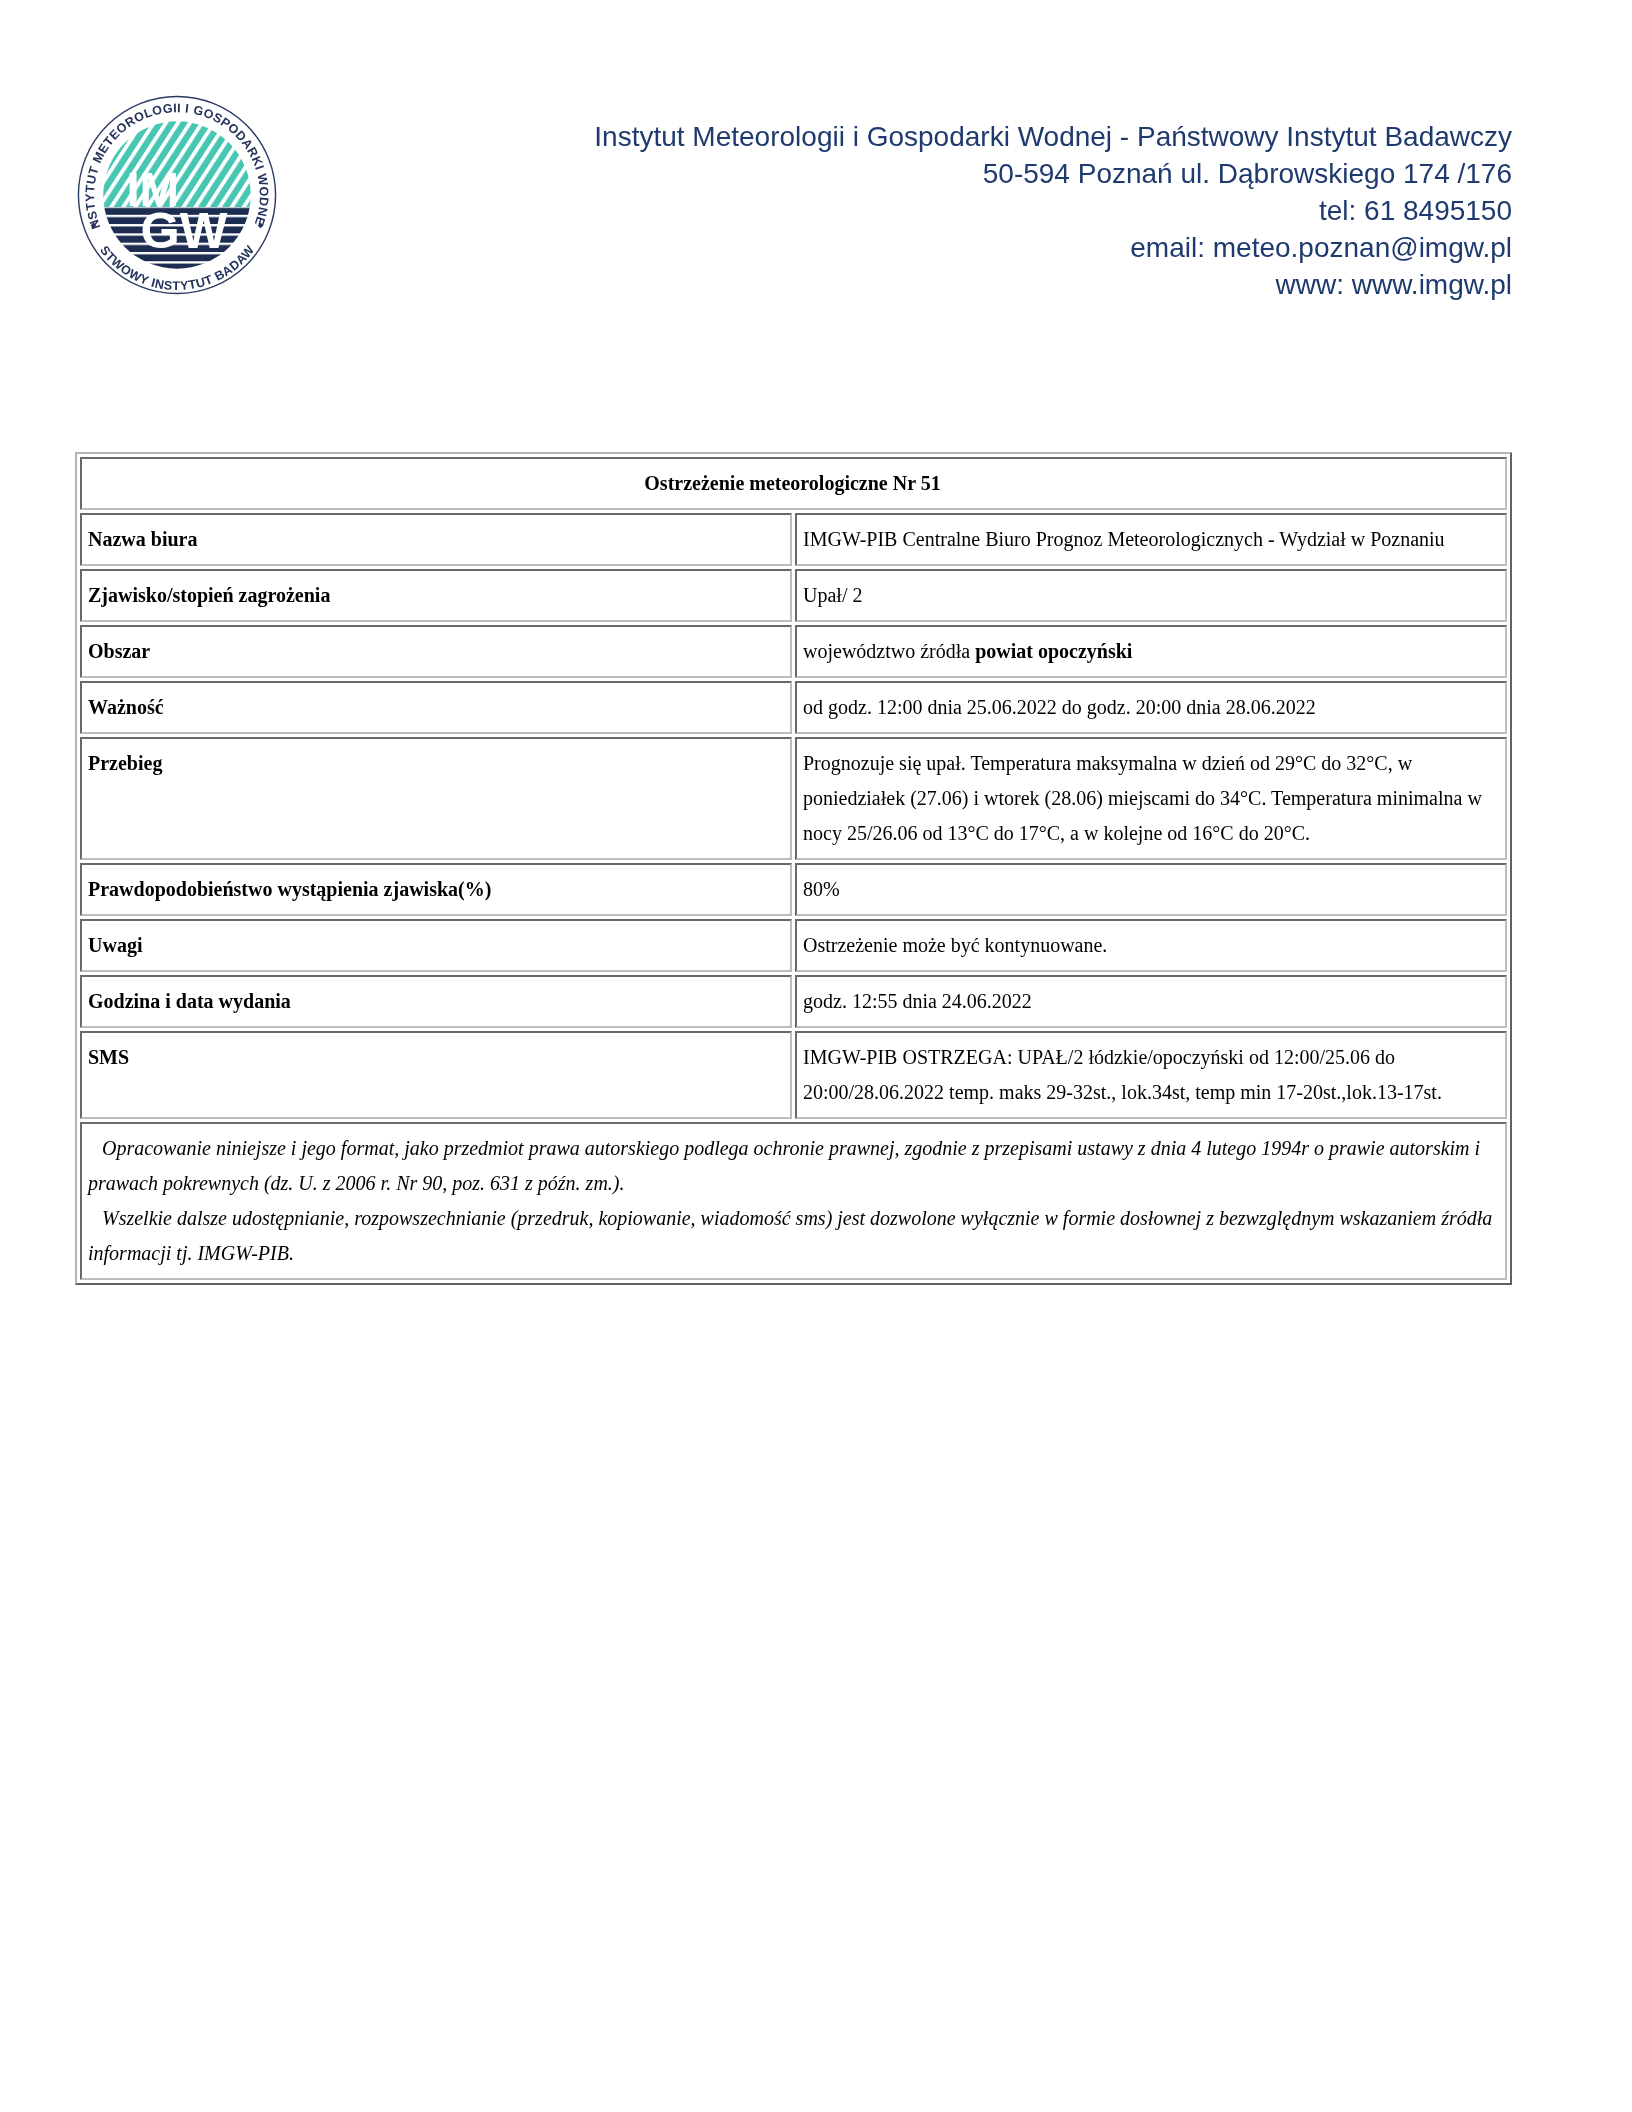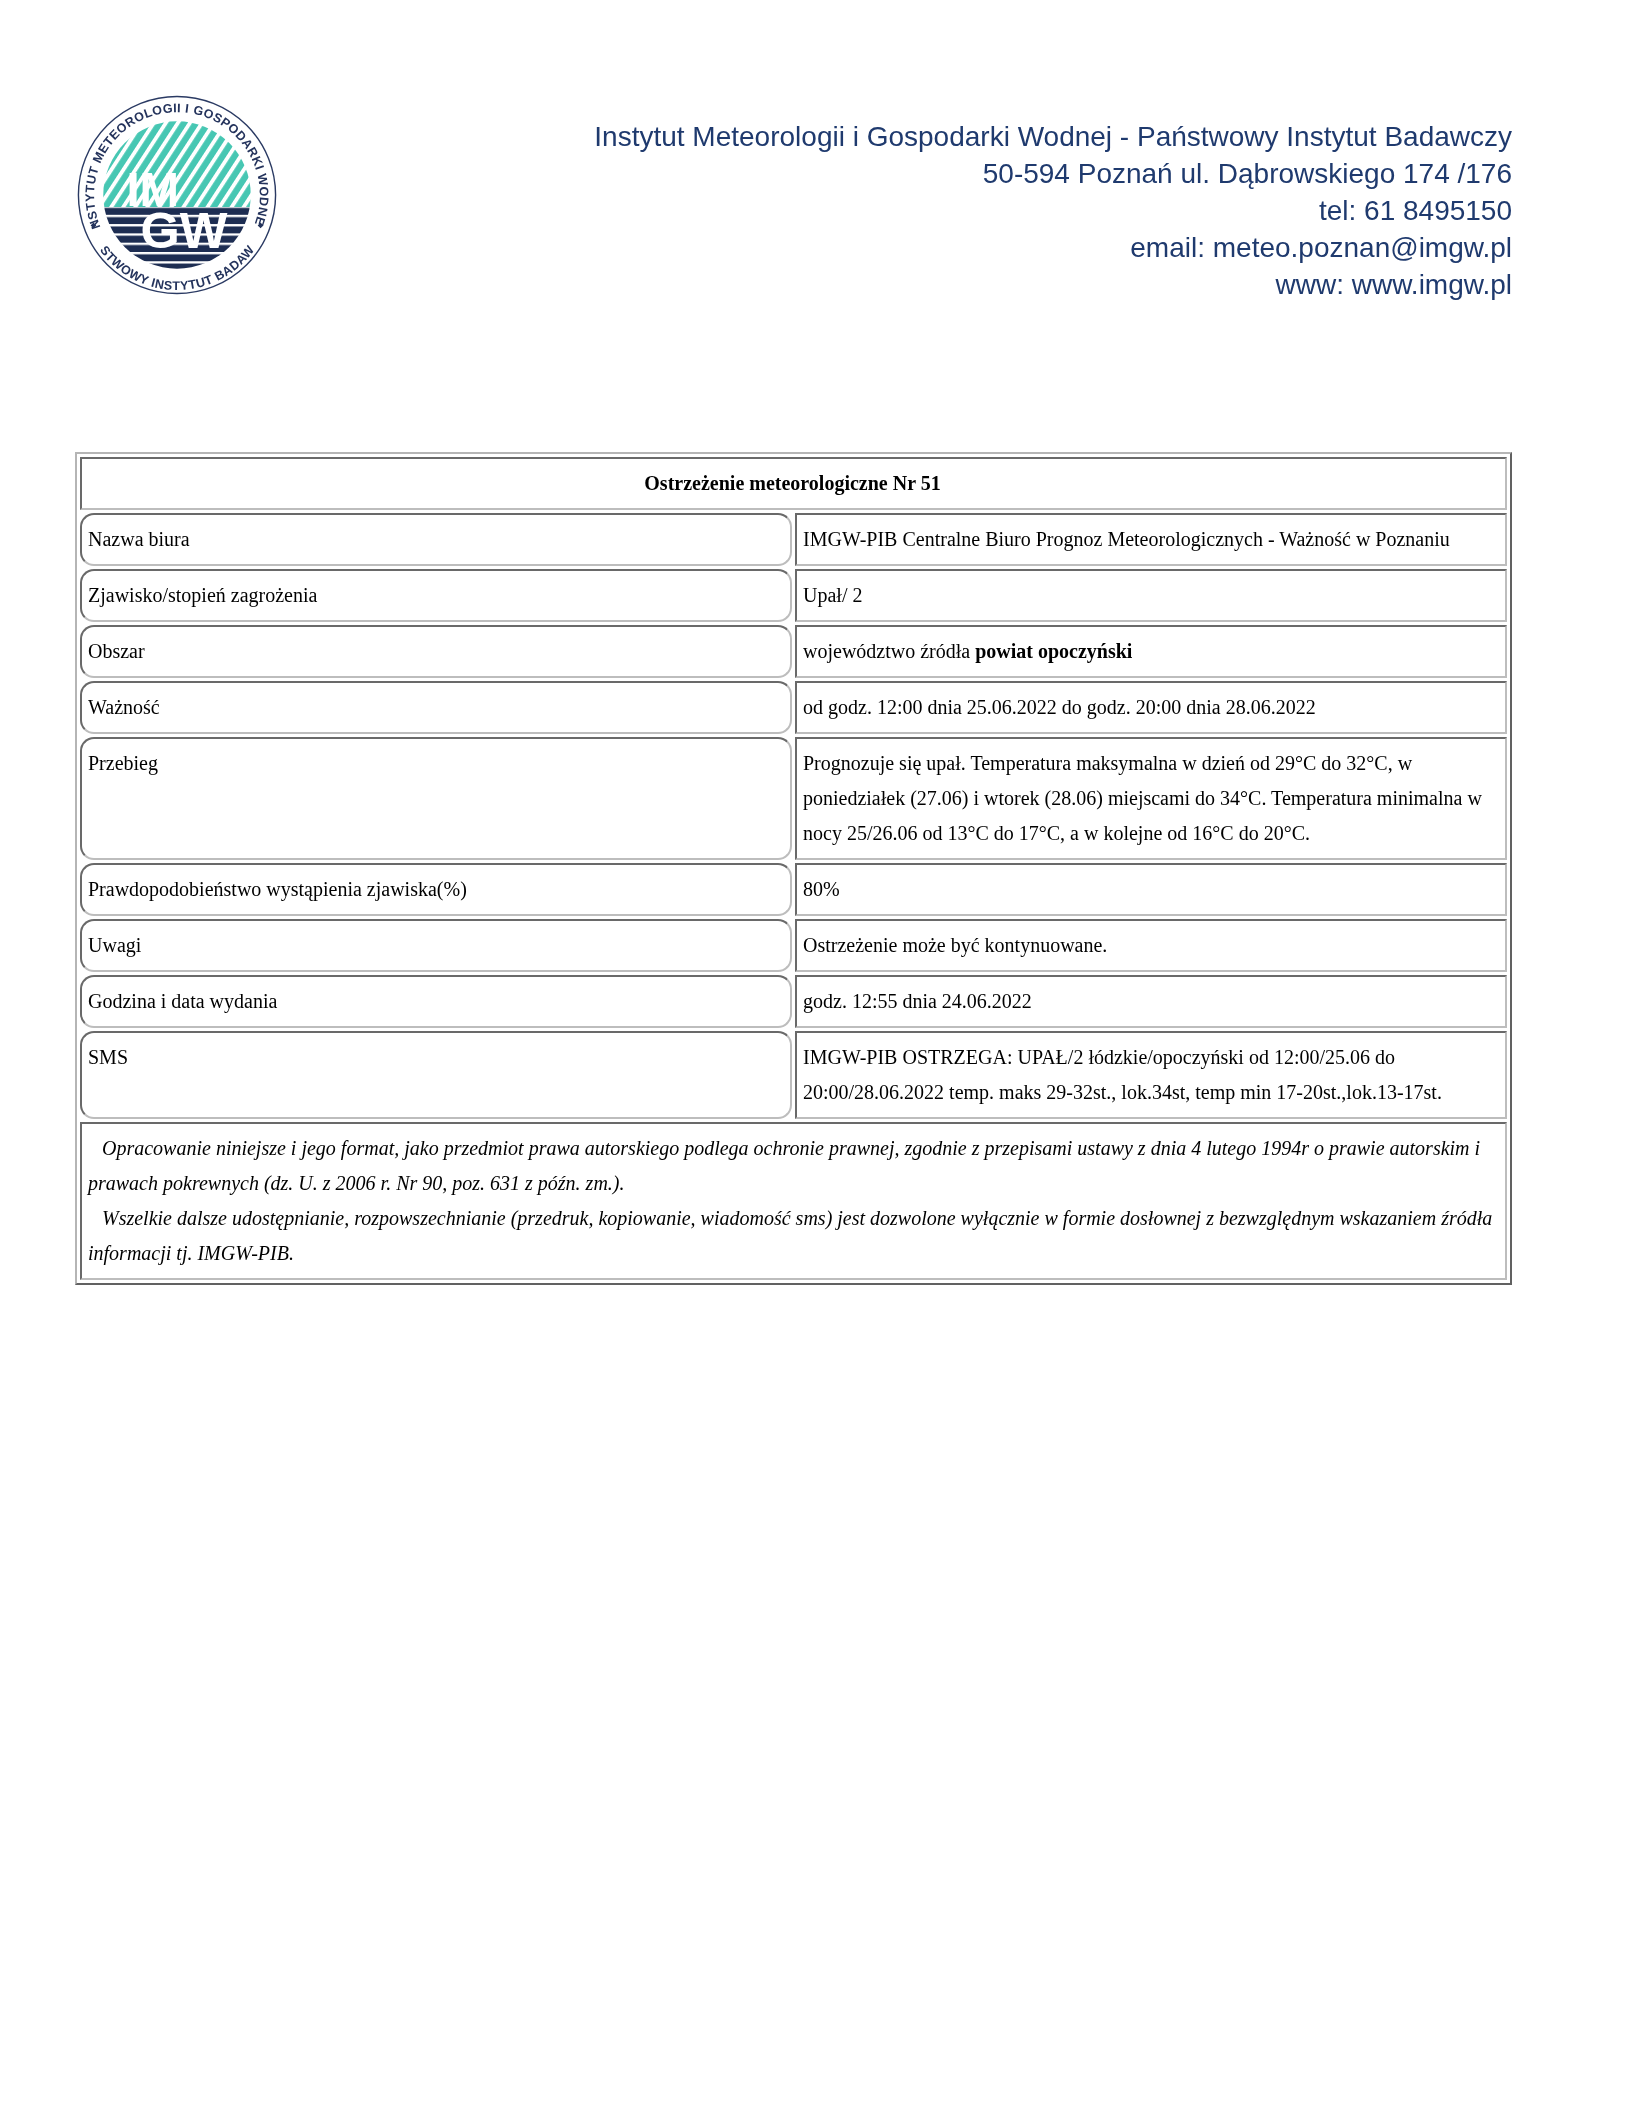--- a/index.html
+++ b/index.html
@@ -57,21 +57,21 @@
     word-wrap: break-word;
   }
   td.title-cell {
     text-align: center;
     font-weight: bold;
     font-size: 40px;
     line-height: 46px;
     color: #e8000f;
     padding: 8px 6px;
   }
-  td.label-cell { font-weight: normal; width: 379px; border-radius: 14px; }
+  td.label-cell { font-weight: bold; width: 379px; }
   .bold-part { font-weight: bold; }
   td.note-cell { padding: 8px 10px 10px 8px; }
   td.note-cell p { margin: 0; text-indent: 14px; font-style: italic; }
 
   
   .ring-text {
     font-family: "Liberation Sans", sans-serif;
     font-size: 12.4px;
     font-weight: bold;
     letter-spacing: 0.4px;
@@ -137,21 +137,21 @@
   </div>
 
   <table class="warning">
     <tbody>
         <tr>
       <td class="title-cell" colspan="2">Ostrzeżenie meteorologiczne Nr 51</td>
     </tr>
 
     <tr>
       <td class="label-cell">Nazwa biura</td>
-      <td>IMGW-PIB Centralne Biuro Prognoz Meteorologicznych - Ważność w Poznaniu</td>
+      <td>IMGW-PIB Centralne Biuro Prognoz Meteorologicznych - Wydział w Poznaniu</td>
     </tr>
 
     <tr>
       <td class="label-cell">Zjawisko/stopień zagrożenia</td>
       <td>Upał/ 2</td>
     </tr>
 
     <tr>
       <td class="label-cell">Obszar</td>
       <td><span>województwo źródła </span><span class="bold-part">powiat opoczyński</span></td>

